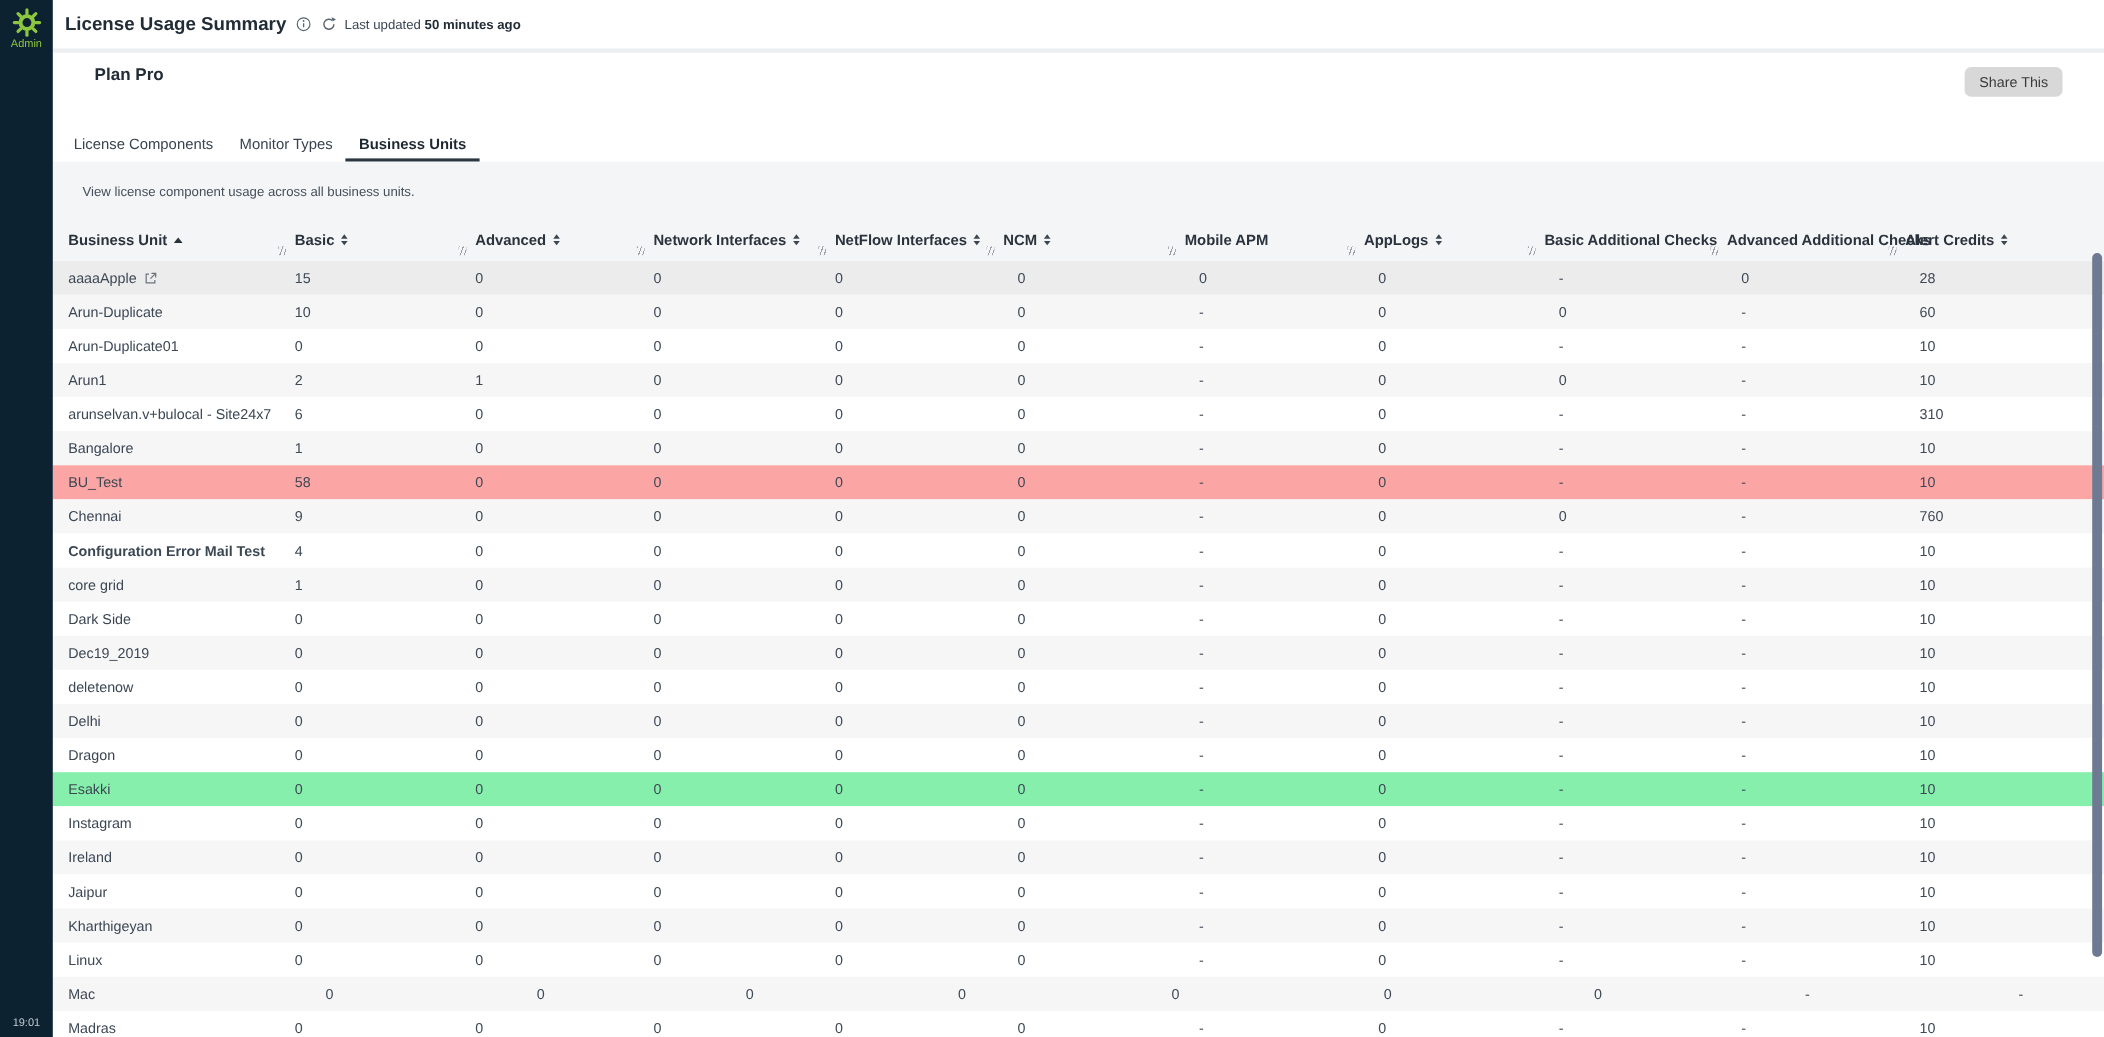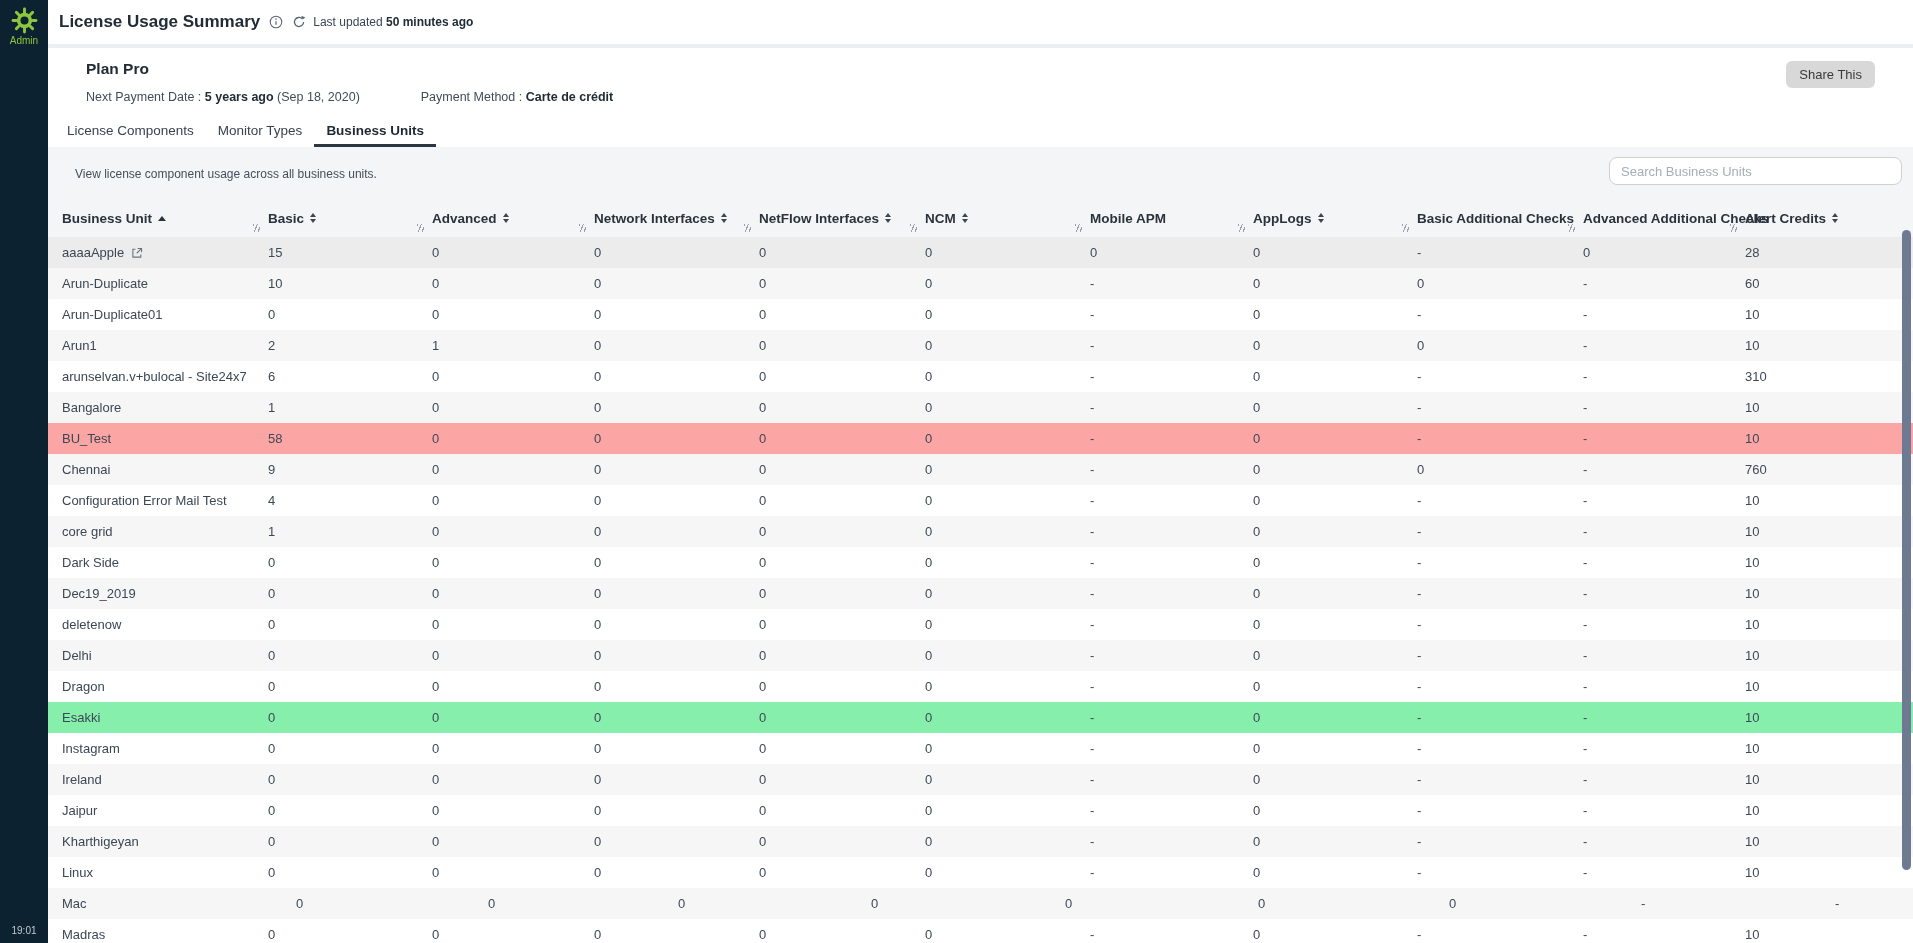--- a/index.html
+++ b/index.html
@@ -115,39 +115,30 @@
     <span class="last-updated">
       <span>Last updated</span>
       <b>50 minutes ago</b>
     </span>
   </div>
 
   <div class="topbar-divider"></div>
 
   <div class="plan-card">
     <div class="plan-name">Plan Pro</div>
-    <div class="plan-meta">
-      <span class="meta-label">Next Payment Date :</span>
-      <b>5 years ago</b>
-      <span>(Sep 18, 2020)</span>
-      <span class="meta-gap"></span>
-      <span class="meta-label">Payment Method :</span>
-      <b>Carte de crédit</b>
-    </div>
     <button class="share-btn">Share This</button>
     <div class="tabs">
       <div class="tab">License Components</div>
       <div class="tab">Monitor Types</div>
       <div class="tab active">Business Units</div>
     </div>
   </div>
 
   <div class="gray-section">
     <div class="view-desc">View license component usage across all business units.</div>
-    <input class="search-input" type="text" placeholder="Search Business Units" style="">
     <div class="thead" id="thead">
         <div class="th" style="width: 206px;">
           <span>Business Unit</span>
           <span class="sort-asc"></span>
         </div>
         <div class="th" style="width: 164px;">
           <span>Basic</span>
           <span class="sort-both">
             <span class="caret-up"></span>
             <span class="caret-down"></span>
@@ -163,21 +154,21 @@
           <span class="resize-mark"></span>
         </div>
         <div class="th" style="width: 165px;">
           <span>Network Interfaces</span>
           <span class="sort-both">
             <span class="caret-up"></span>
             <span class="caret-down"></span>
           </span>
           <span class="resize-mark"></span>
         </div>
-        <div class="th" style="width: 166px;">
+        <div class="th" style="width: 153px;">
           <span>NetFlow Interfaces</span>
           <span class="sort-both">
             <span class="caret-up"></span>
             <span class="caret-down"></span>
           </span>
           <span class="resize-mark"></span>
         </div>
         <div class="th" style="width: 165px;">
           <span>NCM</span>
           <span class="sort-both">
@@ -337,21 +328,21 @@
         <div class="td" style="width: 165px;">0</div>
         <div class="td" style="width: 166px;">0</div>
         <div class="td" style="width: 165px;">0</div>
         <div class="td" style="width: 163px;">-</div>
         <div class="td" style="width: 164px;">0</div>
         <div class="td" style="width: 166px;">0</div>
         <div class="td" style="width: 162px;">-</div>
         <div class="td" style="width: 160px;">760</div>
       </div>
       <div class="tr" style="background: rgb(255, 255, 255);">
-        <div class="td td-name" style="width: 206px;">
+        <div class="td td-name" style="width: 206px; font-weight: bold;">
           <span>Configuration Error Mail Test</span>
         </div>
         <div class="td" style="width: 164px;">4</div>
         <div class="td" style="width: 162px;">0</div>
         <div class="td" style="width: 165px;">0</div>
         <div class="td" style="width: 166px;">0</div>
         <div class="td" style="width: 165px;">0</div>
         <div class="td" style="width: 163px;">-</div>
         <div class="td" style="width: 164px;">0</div>
         <div class="td" style="width: 166px;">-</div>

